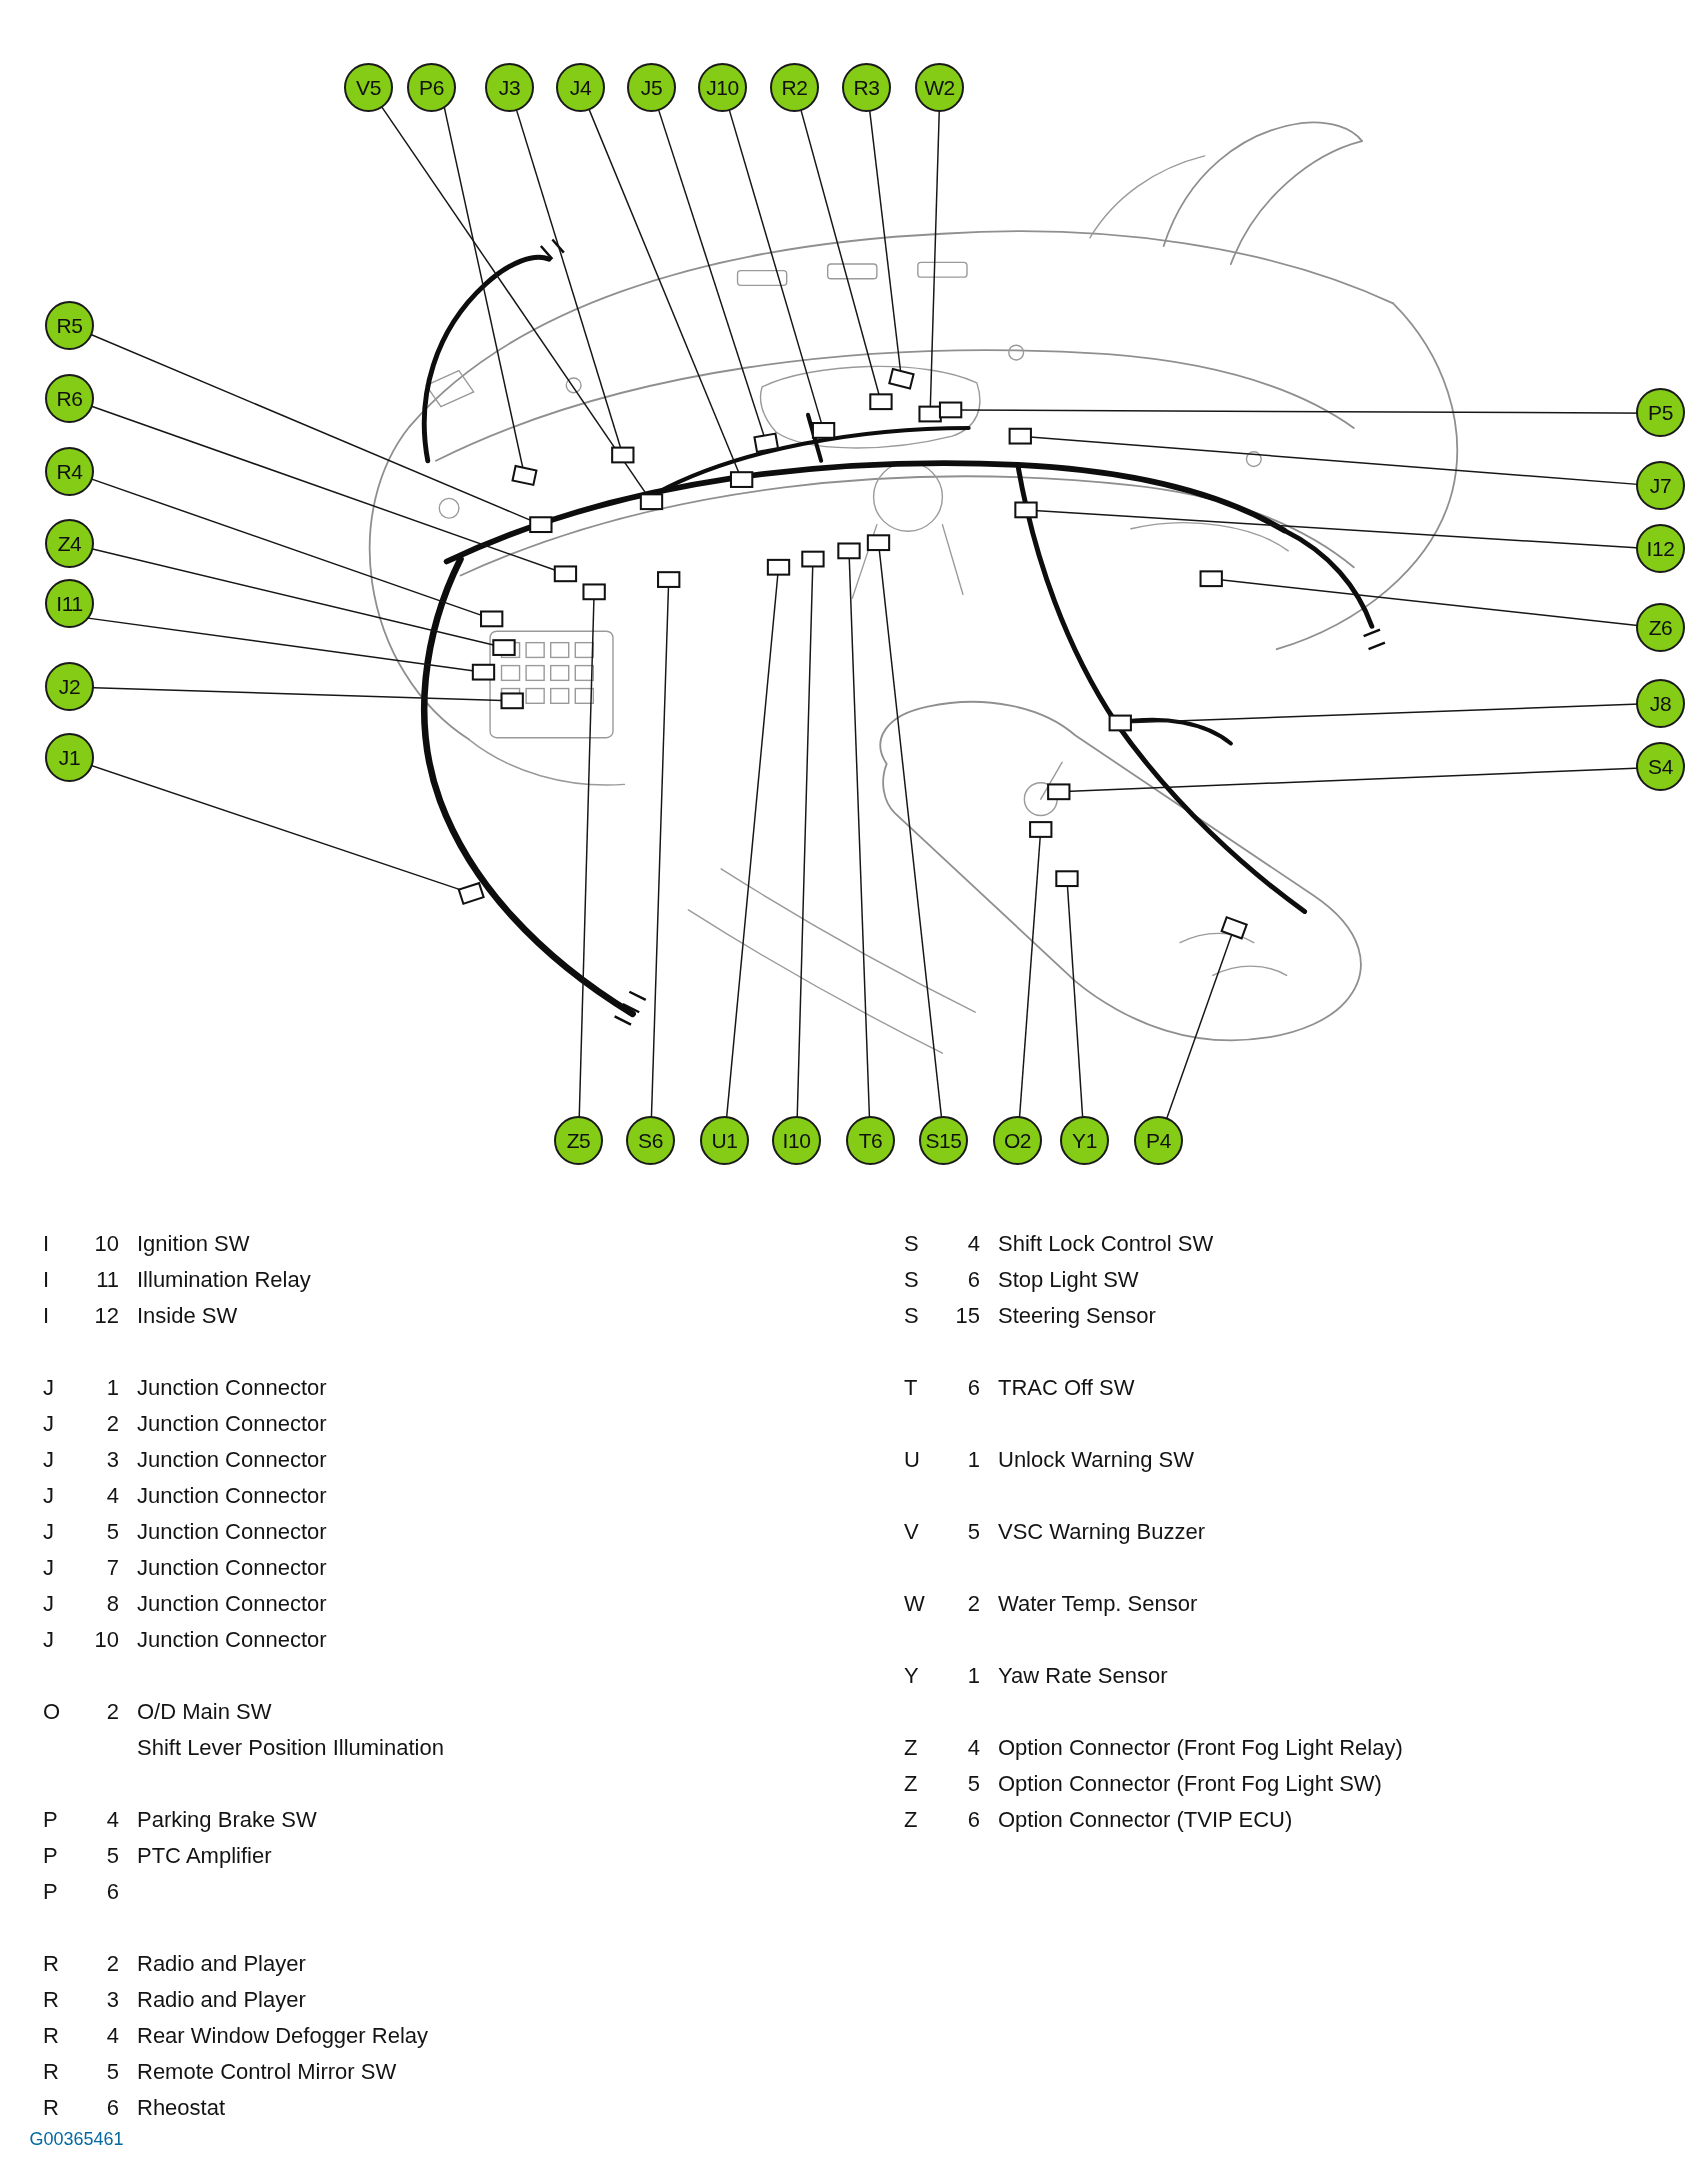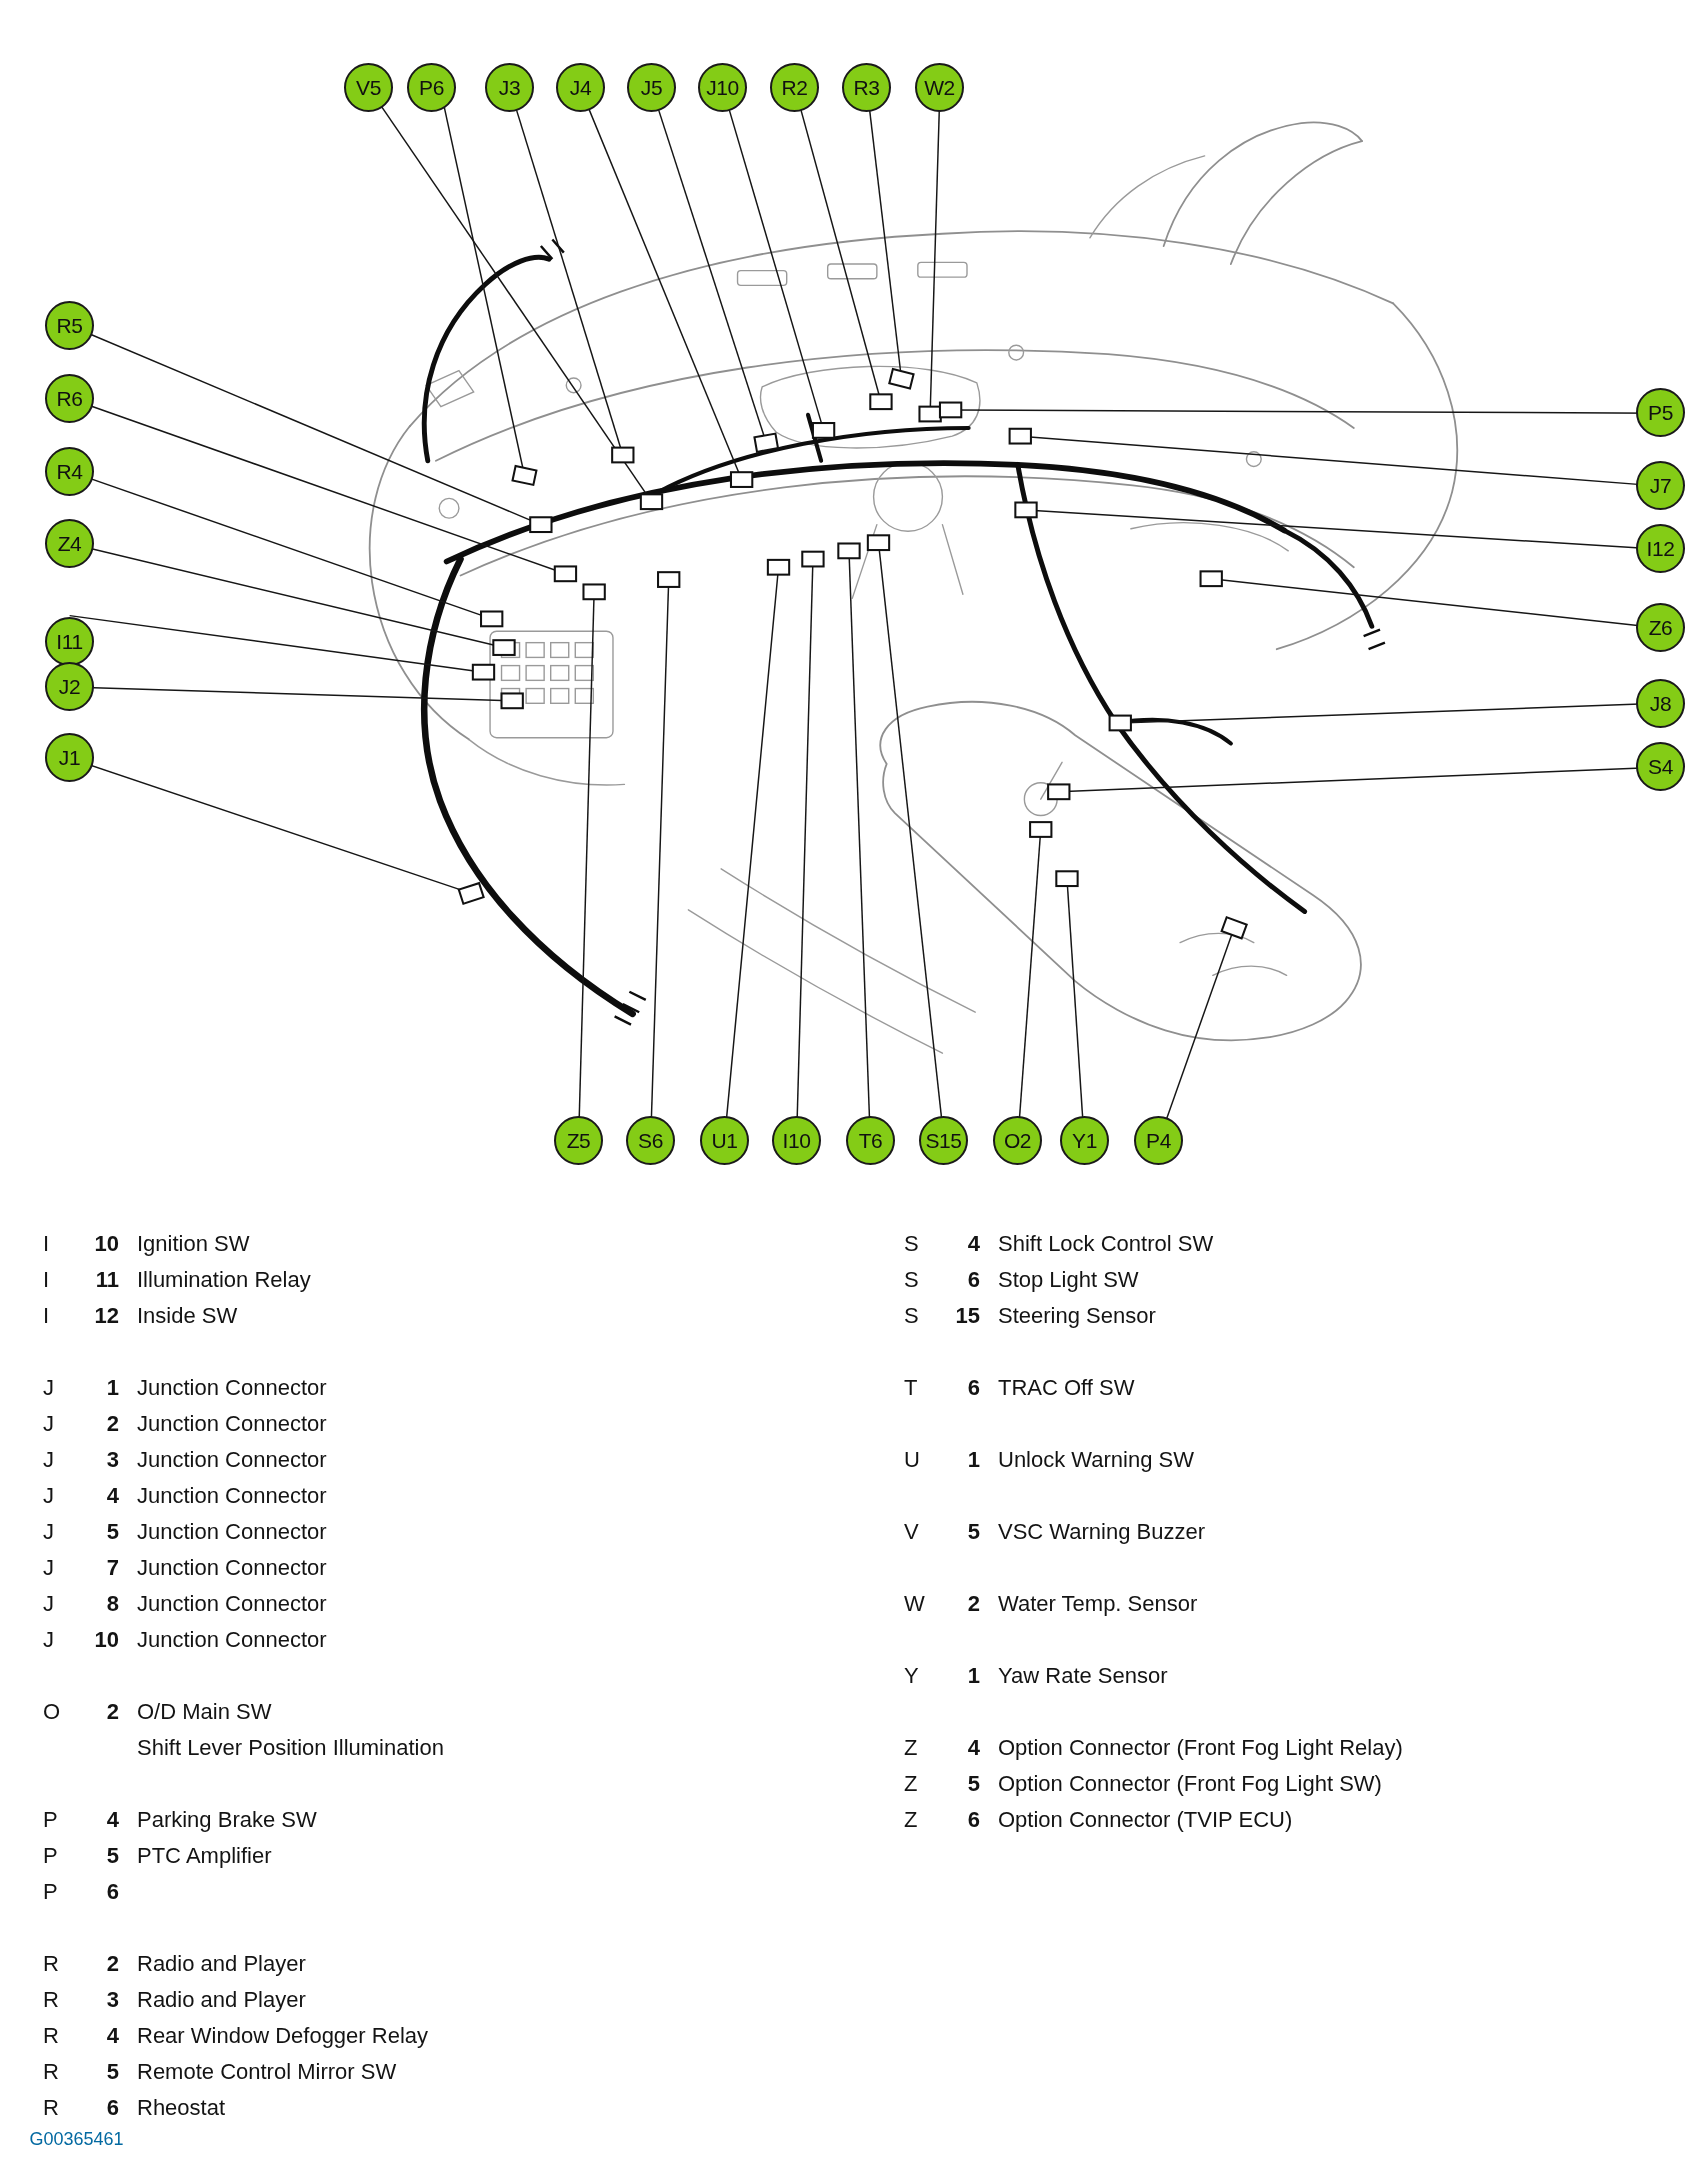--- a/index.html
+++ b/index.html
@@ -14,21 +14,21 @@
     background:#84cc16; display:flex; align-items:center; justify-content:center;
     font-size:21px; z-index:3; letter-spacing:-0.4px; color:#111;
   }
   .legend { position:absolute; top:1226px; left:0; width:1707px; z-index:2; font-size:22px; }
   .lg-col { position:absolute; top:0; }
   .lg-col-left  { left:43px;  width:819px; }
   .lg-col-right { left:904px; width:787px; }
   .lg-group { margin-bottom:36px; }
   .lg-row { display:grid; grid-template-columns:33px 43px 1fr; height:36px; align-items:center; }
   .lg-code { text-align:left; }
-  .lg-num  { text-align:right;font-weight:bold; }
+  .lg-num  { text-align:right; }
   .lg-name { padding-left:18px; white-space:nowrap; }
   .figure-id { position:absolute; left:29.5px; top:2129px; font-size:18px; z-index:2; color:#0369a1; }
 
   
   .g-line { stroke:#8f8f8f; fill:none; stroke-width:2.2; stroke-linecap:round; }
   .g-thin { stroke:#9a9a9a; fill:none; stroke-width:1.7; stroke-linecap:round; }
   .h  { stroke:#0d0d0d; fill:none; stroke-linecap:round; stroke-linejoin:round; }
   .ld { stroke:#161616; stroke-width:1.8; }
   .conn { fill:#ffffff; stroke:#111111; stroke-width:2.5; }
   .tick { stroke:#0d0d0d; stroke-width:3; }
@@ -184,21 +184,21 @@
   <div class="callout" style="left:627px;top:63px">J5</div>
   <div class="callout" style="left:698px;top:63px">J10</div>
   <div class="callout" style="left:770px;top:63px">R2</div>
   <div class="callout" style="left:842px;top:63px">R3</div>
   <div class="callout" style="left:915px;top:63px">W2</div>
 
   <div class="callout" style="left:45px;top:301px">R5</div>
   <div class="callout" style="left:45px;top:374px">R6</div>
   <div class="callout" style="left:45px;top:447px">R4</div>
   <div class="callout" style="left:45px;top:519px">Z4</div>
-  <div class="callout" style="left:45px;top:617px">I11</div>
+  <div class="callout" style="left:45px;top:579px">I11</div>
   <div class="callout" style="left:45px;top:662px">J2</div>
   <div class="callout" style="left:45px;top:733px">J1</div>
 
   <div class="callout" style="left:1636px;top:388px">P5</div>
   <div class="callout" style="left:1636px;top:461px">J7</div>
   <div class="callout" style="left:1636px;top:524px">I12</div>
   <div class="callout" style="left:1636px;top:603px">Z6</div>
   <div class="callout" style="left:1636px;top:679px">J8</div>
   <div class="callout" style="left:1636px;top:742px">S4</div>
 

